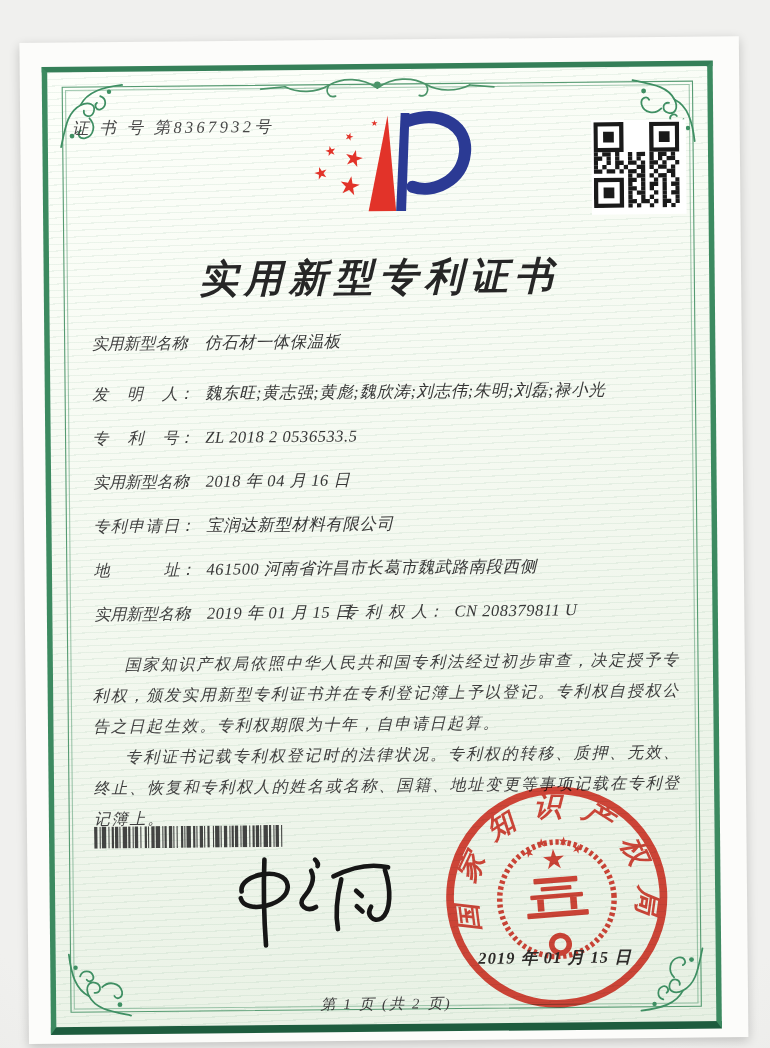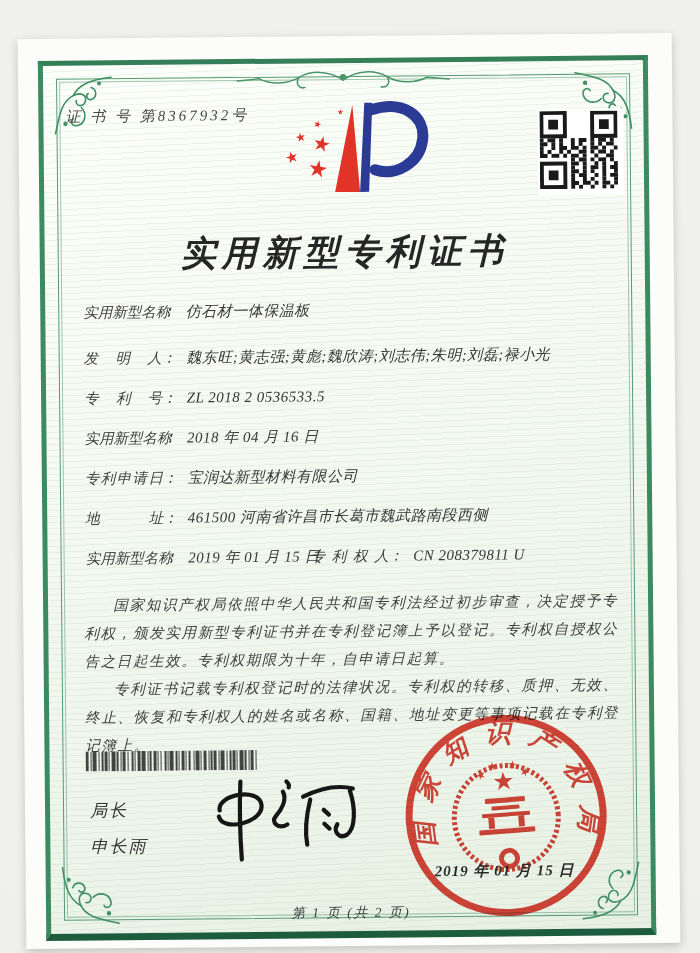--- a/index.html
+++ b/index.html
@@ -210,24 +210,20 @@
         <p>国家知识产权局依照中华人民共和国专利法经过初步审查，决定授予专利权，颁发实用新型专利证书并在专利登记簿上予以登记。专利权自授权公告之日起生效。专利权期限为十年，自申请日起算。</p>
         <p>专利证书记载专利权登记时的法律状况。专利权的转移、质押、无效、终止、恢复和专利权人的姓名或名称、国籍、地址变更等事项记载在专利登记簿上。</p>
       </div>
 
       <div class="barcode">
         <svg viewBox="0 0 174 20" width="174" height="20" preserveAspectRatio="none">
           <line x1="0" y1="10" x2="174" y2="10" stroke="#2b2b2b" stroke-width="20" stroke-dasharray="3 2 1 1 4 2 1 2 2 1 3 1 1 2 4 1 2 2 1 1 3 2 1 3 2 1 1 2 3 1 4 2 1 1 2 2 3 1 1 2 1 3 2 1 1 1 4 2 2 1 1 2 3 1 1 2 2 3 1 1 4 1 1 2 3 2 1 1 2 1"></line>
         </svg>
       </div>
 
-      <div class="signer">
-        <div>局长</div>
-        <div>申长雨</div>
-      </div>
 
       <div class="signature">
         <svg viewBox="0 0 150 94" width="150" height="94">
           <g fill="none" stroke="#161616" stroke-width="4.2" stroke-linecap="round" stroke-linejoin="round">
             <path d="M34,6 C32,30 31,52 32,84"></path>
             <path d="M12,34 C10,18 52,12 54,30 C56,48 14,56 11,40"></path>
             <path d="M76,18 C80,26 74,36 68,42 C62,48 70,56 79,51"></path>
             <path d="M80,8 C82,10 83,12 82,14"></path>
             <path d="M96,24 C114,16 132,14 146,18"></path>
             <path d="M103,27 C98,44 96,58 98,72"></path>

